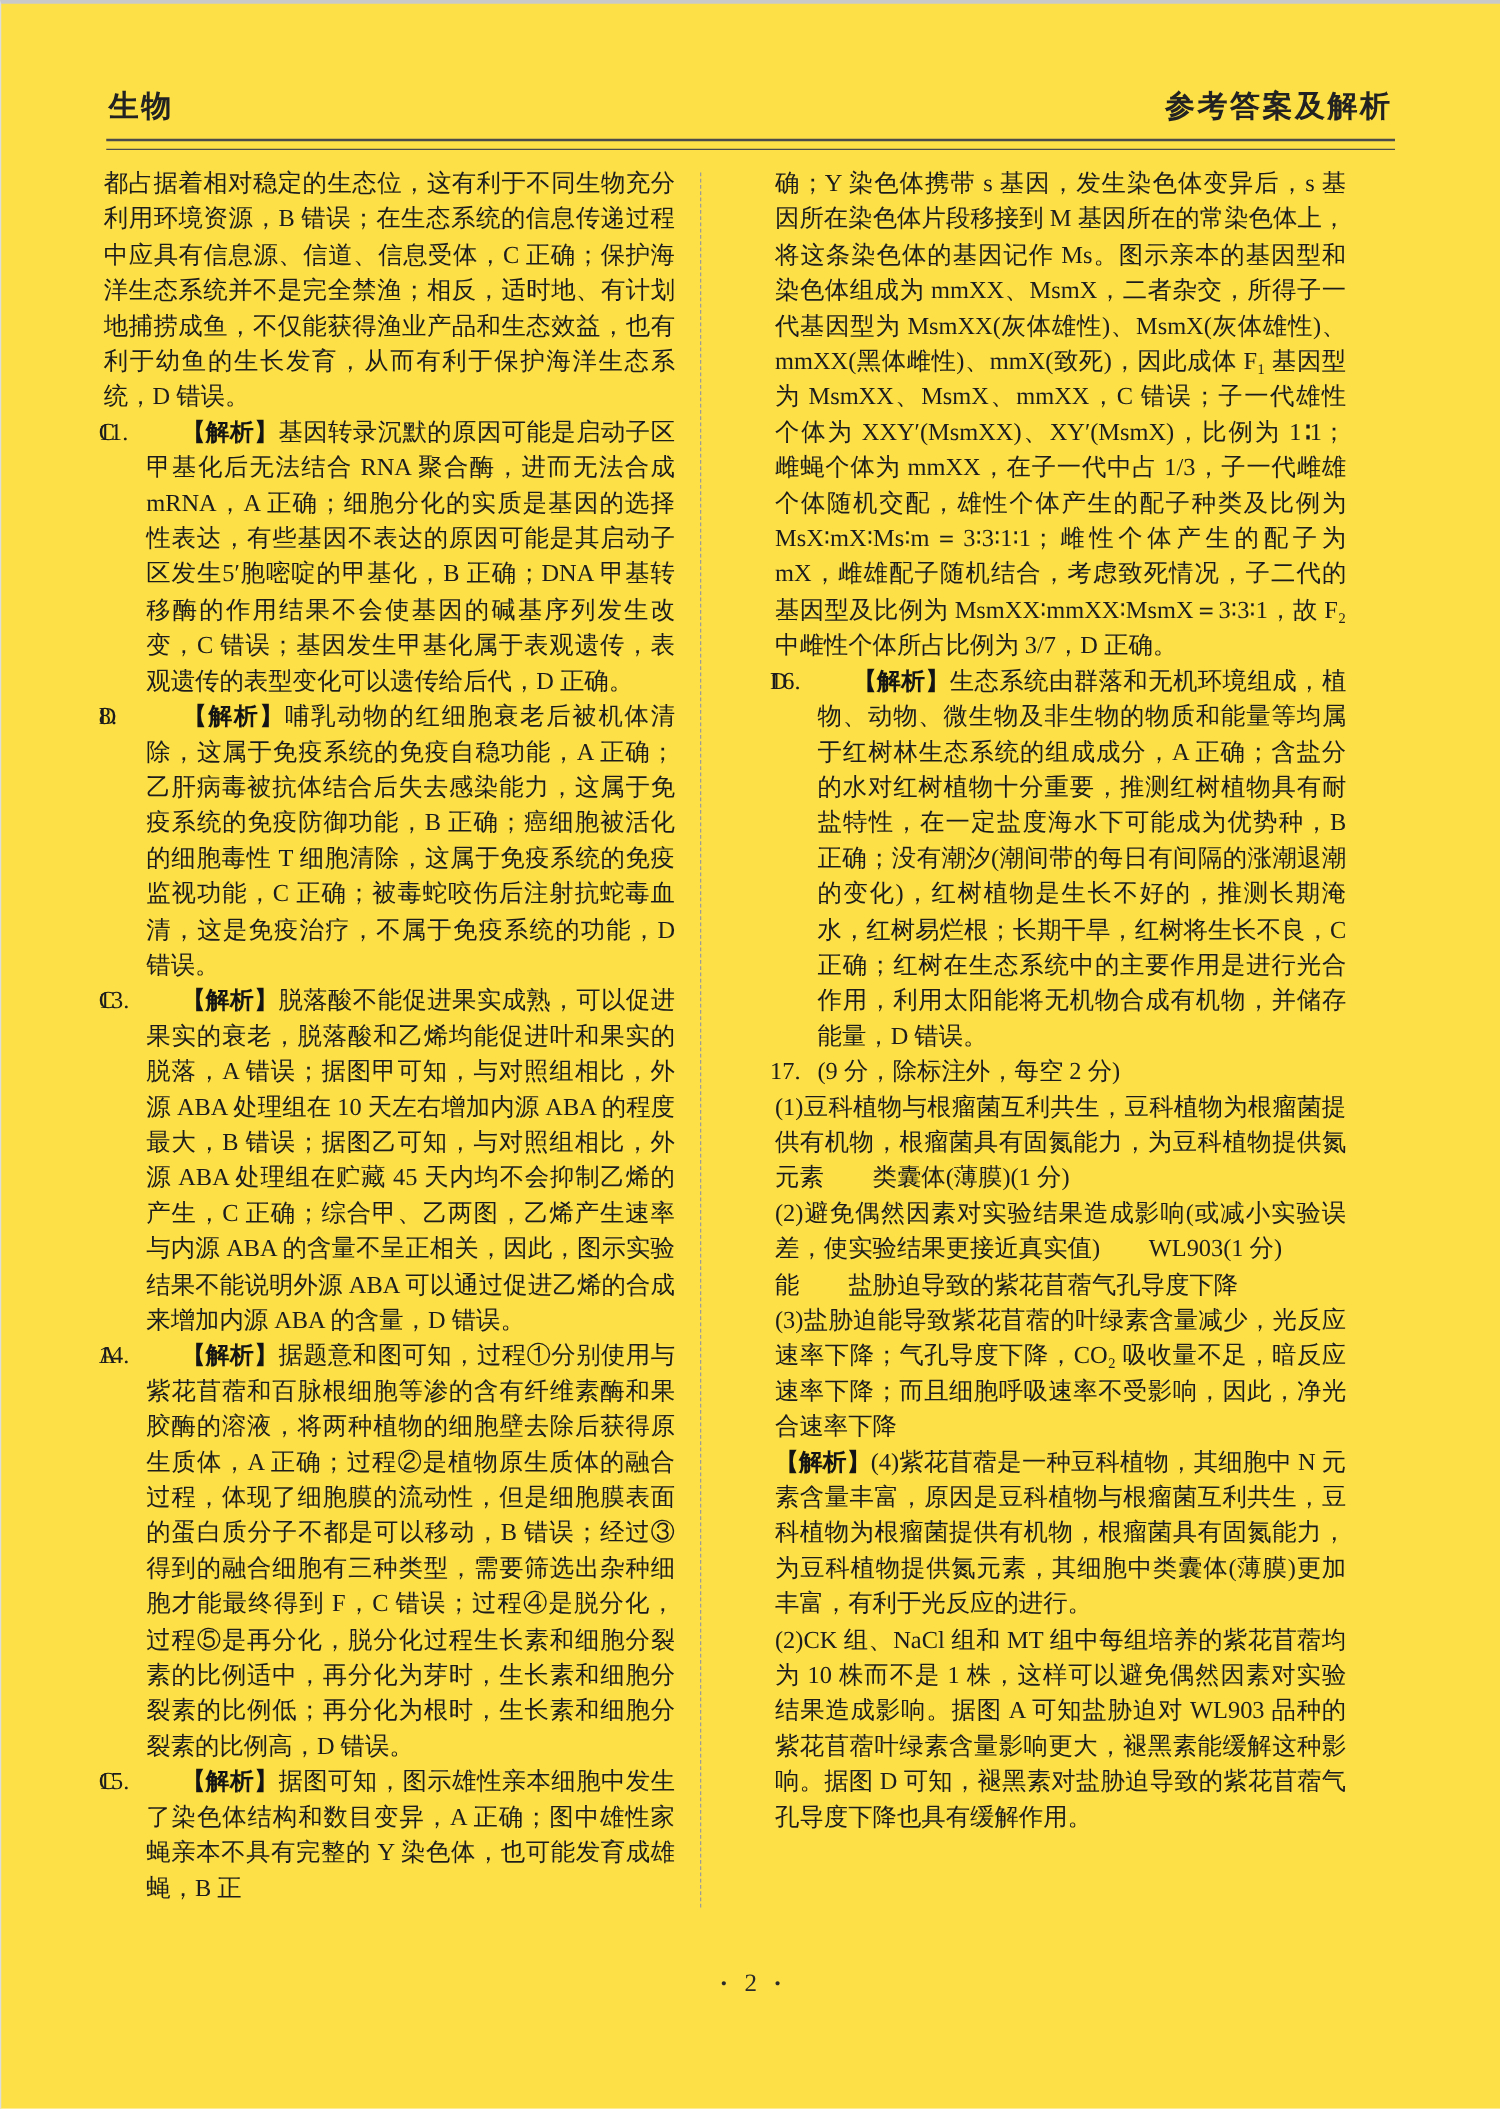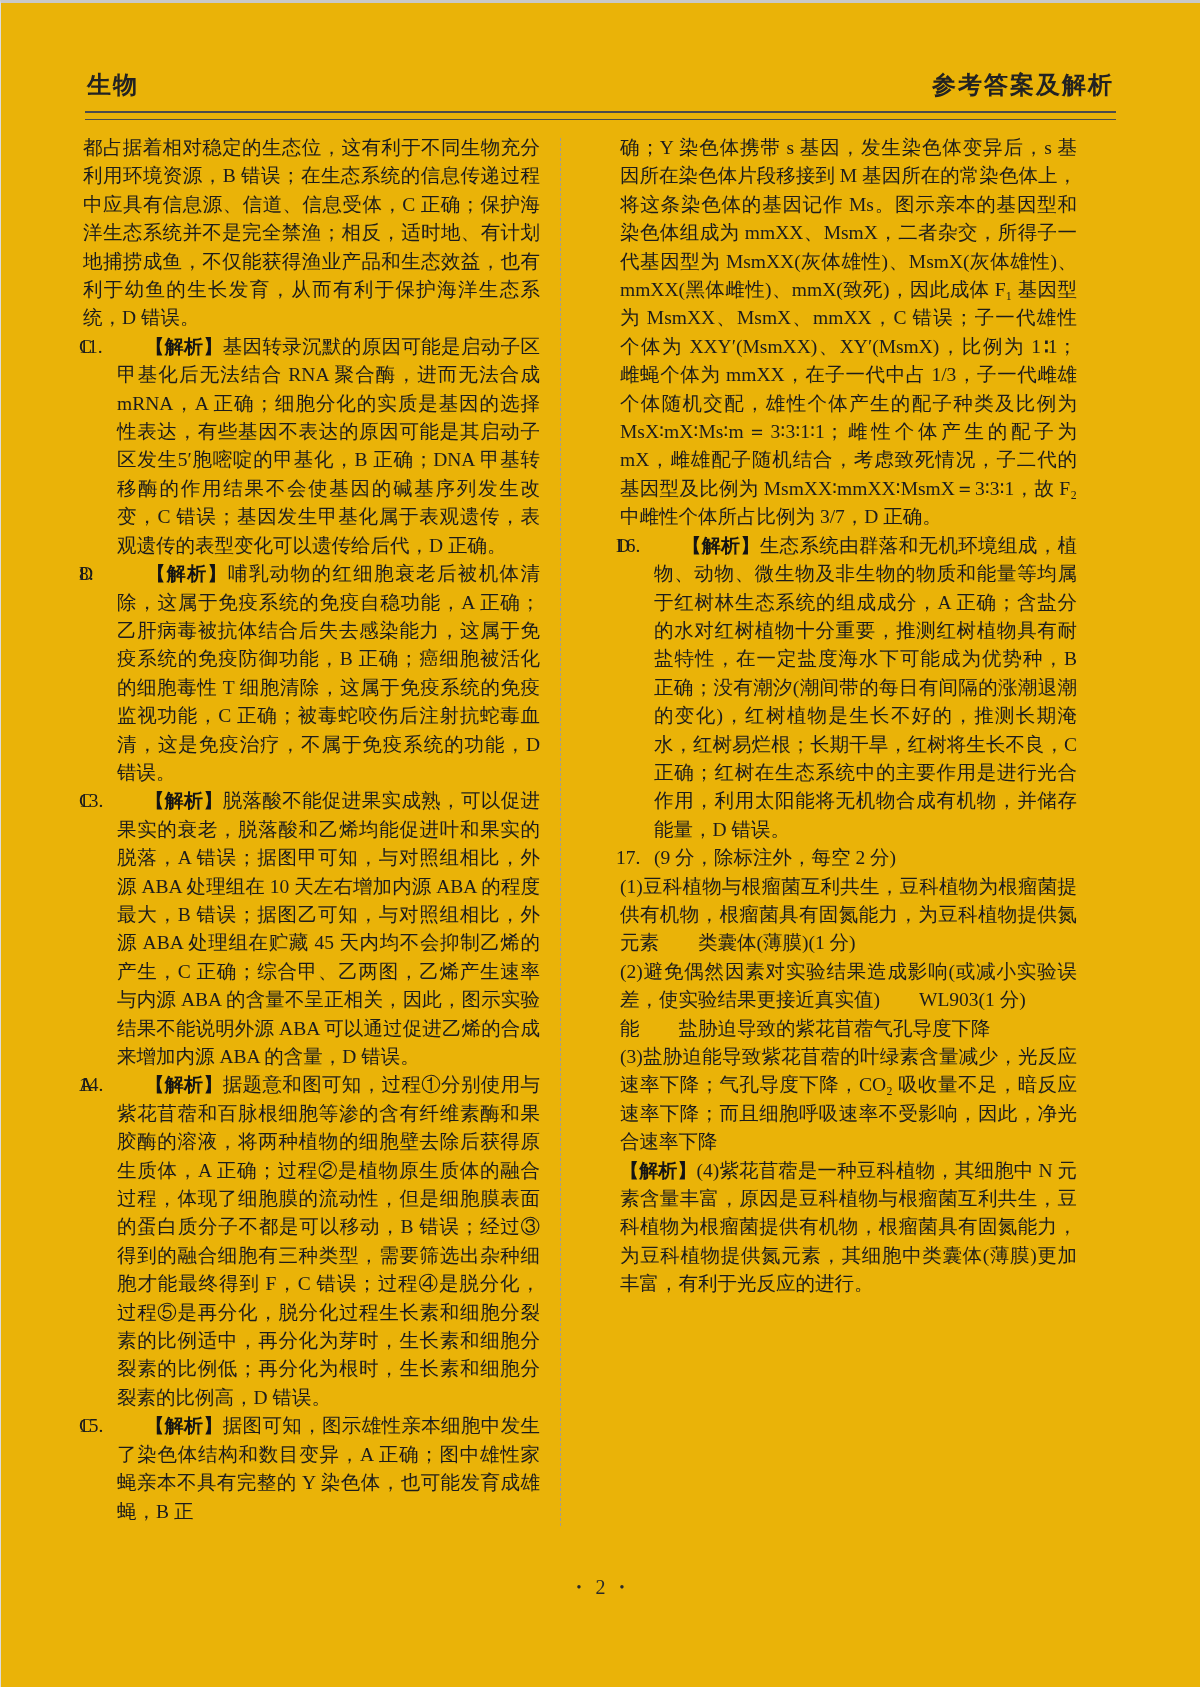--- a/index.html
+++ b/index.html
@@ -1,19 +1,19 @@
 <!DOCTYPE html>
 <html><head>
 <meta charset="utf-8">
 <style>
   html,body{margin:0;padding:0;background:#ffffff;}
   .page{
     position:relative;
     width:1200px;height:1687px;
-    background:#eab308;
+    background:#fde047;
     box-sizing:border-box;
     border-top:3px solid #c9c9c9;
     border-left:1px solid #dddddd;
     font-family:"Liberation Serif","DejaVu Serif",serif;
     color:#1c1c1c;
     overflow:hidden;
   }
   
   .hdr{
     display:flex;justify-content:space-between;align-items:flex-end;
@@ -89,18 +89,19 @@
     <div class="divider"></div>
     <div class="col" id="col-right">
         <p class="para cont"><span>确；Y 染色体携带 s 基因，发生染色体变异后，s 基因所在染色体片段移接到 M 基因所在的常染色体上，将这条染色体的基因记作 Ms。图示亲本的基因型和染色体组成为 mmXX、MsmX，二者杂交，所得子一代基因型为 MsmXX(灰体雄性)、MsmX(灰体雄性)、mmXX(黑体雌性)、mmX(致死)，因此成体 F₁ 基因型为 MsmXX、MsmX、mmXX，C 错误；子一代雄性个体为 XXY′(MsmXX)、XY′(MsmX)，比例为 1∶1；雌蝇个体为 mmXX，在子一代中占 1/3，子一代雌雄个体随机交配，雄性个体产生的配子种类及比例为 MsX∶mX∶Ms∶m＝3∶3∶1∶1；雌性个体产生的配子为 mX，雌雄配子随机结合，考虑致死情况，子二代的基因型及比例为 MsmXX∶mmXX∶MsmX＝3∶3∶1，故 F₂ 中雌性个体所占比例为 3/7，D 正确。</span></p>
         <p class="para item"><span class="num">16.</span><span class="ans">D</span><b class="marker">【解析】</b><span>生态系统由群落和无机环境组成，植物、动物、微生物及非生物的物质和能量等均属于红树林生态系统的组成成分，A 正确；含盐分的水对红树植物十分重要，推测红树植物具有耐盐特性，在一定盐度海水下可能成为优势种，B 正确；没有潮汐(潮间带的每日有间隔的涨潮退潮的变化)，红树植物是生长不好的，推测长期淹水，红树易烂根；长期干旱，红树将生长不良，C 正确；红树在生态系统中的主要作用是进行光合作用，利用太阳能将无机物合成有机物，并储存能量，D 错误。</span></p>
         <p class="para item"><span class="num">17.</span><span>(9 分，除标注外，每空 2 分)</span></p>
         <p class="para sub"><span>(1)豆科植物与根瘤菌互利共生，豆科植物为根瘤菌提供有机物，根瘤菌具有固氮能力，为豆科植物提供氮元素　　类囊体(薄膜)(1 分)</span></p>
         <p class="para sub"><span>(2)避免偶然因素对实验结果造成影响(或减小实验误差，使实验结果更接近真实值)　　WL903(1 分)</span></p>
         <p class="para sub"><span>能　　盐胁迫导致的紫花苜蓿气孔导度下降</span></p>
         <p class="para sub"><span>(3)盐胁迫能导致紫花苜蓿的叶绿素含量减少，光反应速率下降；气孔导度下降，CO₂ 吸收量不足，暗反应速率下降；而且细胞呼吸速率不受影响，因此，净光合速率下降</span></p>
         <p class="para sub"><b class="marker">【解析】</b><span>(4)紫花苜蓿是一种豆科植物，其细胞中 N 元素含量丰富，原因是豆科植物与根瘤菌互利共生，豆科植物为根瘤菌提供有机物，根瘤菌具有固氮能力，为豆科植物提供氮元素，其细胞中类囊体(薄膜)更加丰富，有利于光反应的进行。</span></p>
+        <p class="para sub"><span>(2)CK 组、NaCl 组和 MT 组中每组培养的紫花苜蓿均为 10 株而不是 1 株，这样可以避免偶然因素对实验结果造成影响。据图 A 可知盐胁迫对 WL903 品种的紫花苜蓿叶绿素含量影响更大，褪黑素能缓解这种影响。据图 D 可知，褪黑素对盐胁迫导致的紫花苜蓿气孔导度下降也具有缓解作用。</span></p>
       </div>
   </div>
 
   <div class="ftr"><span class="dot">•</span><span>2</span><span class="dot">•</span></div>
 
 </div>
 
 </body></html>

